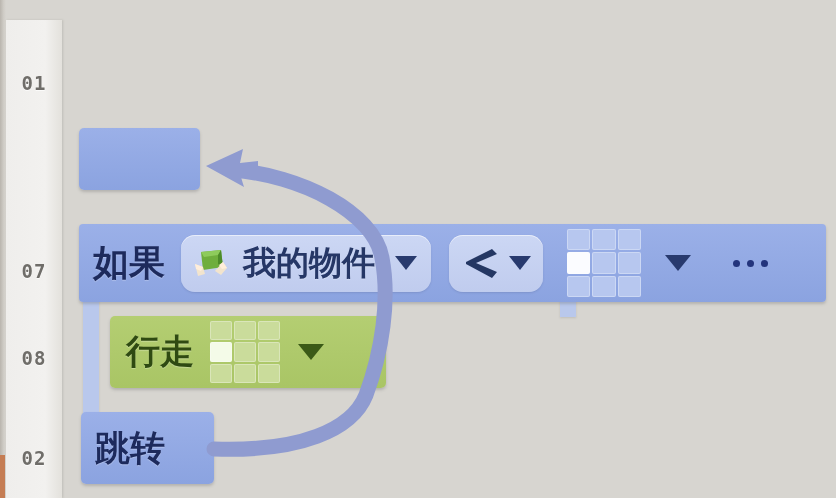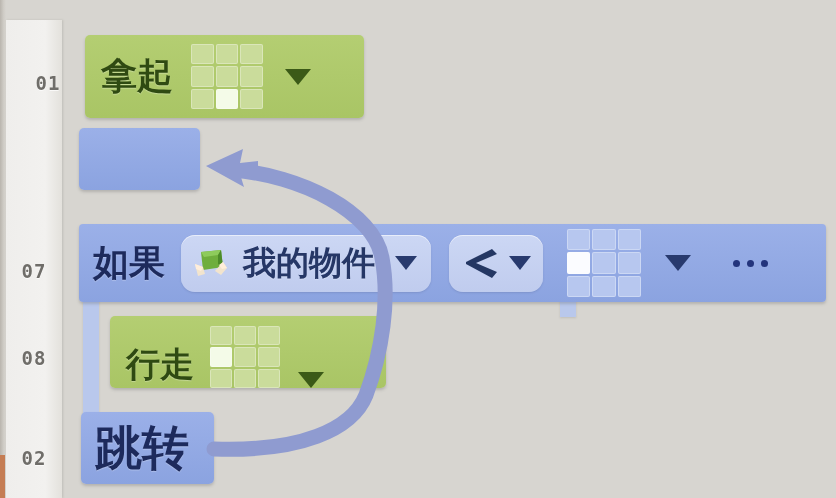--- a/index.html
+++ b/index.html
@@ -175,44 +175,29 @@
 </style>
 </head>
 <body>
 
 <div id="stage">
 
   <div class="edge-strip"></div>
   <div class="edge-strip-accent"></div>
 
   <div class="gutter">
-    <div class="gutter-num" style="top:52px;padding-left:14px;">01</div>
+    <div class="gutter-num" style="top:52px;">01</div>
     <div class="gutter-num" style="top:240px;">07</div>
     <div class="gutter-num" style="top:327px;">08</div>
     <div class="gutter-num" style="top:427px;">02</div>
   </div>
 
   <div class="rail" style="left:83px; top:295px; width:16px; height:130px;"></div>
   <div class="rail" style="left:560px; top:295px; width:16px; height:22px;"></div>
 
-  <div class="block block-green" style="left:85px; top:35px; width:279px; height:83px; padding:0 16px;">
-    <span class="label-cn label-green">拿起</span>
-    <div class="grid3 grid-green" style="width:72px; height:66px; margin-left:18px;">
-      <span class="cell"></span>
-      <span class="cell"></span>
-      <span class="cell"></span>
-      <span class="cell"></span>
-      <span class="cell"></span>
-      <span class="cell"></span>
-      <span class="cell"></span>
-      <span class="cell on"></span>
-      <span class="cell"></span>
-    </div>
-    <span class="caret caret-green" style="margin-left:22px;"></span>
-  </div>
 
   <div class="block block-blue" style="left:79px; top:128px; width:121px; height:62px;">
     <span></span>
   </div>
 
   <div class="block block-blue" style="left:79px; top:224px; width:747px; height:78px; padding:0 14px; border-radius:4px;">
 
     <span class="label-cn label-blue">如果</span>
 
     <div class="pill" style="margin-left:16px; height:57px; padding:0 14px 0 10px;">
@@ -250,38 +235,38 @@
 
     <span class="caret caret-blue" style="margin-left:24px;"></span>
 
     <div class="ellipsis" style="margin-left:42px;">
       <span></span>
       <span></span>
       <span></span>
     </div>
   </div>
 
-  <div class="block block-green" style="left:110px; top:316px; width:276px; height:72px; padding:0 16px;align-items:flex-end;">
+  <div class="block block-green" style="left:110px; top:316px; width:276px; height:72px; padding:0 16px;">
     <span class="label-cn label-green" style="font-size:34px;">行走</span>
     <div class="grid3 grid-green" style="width:70px; height:62px; margin-left:16px;">
       <span class="cell"></span>
       <span class="cell"></span>
       <span class="cell"></span>
       <span class="cell on"></span>
       <span class="cell"></span>
       <span class="cell"></span>
       <span class="cell"></span>
       <span class="cell"></span>
       <span class="cell"></span>
     </div>
     <span class="caret caret-green" style="margin-left:18px;"></span>
   </div>
 
   <div class="block block-blue" style="left:81px; top:412px; width:133px; height:72px; padding:0 14px;">
-    <span class="label-cn label-blue" style="font-size:47px;">跳转</span>
+    <span class="label-cn label-blue" style="font-size:35px;">跳转</span>
   </div>
 
   <svg id="wires" viewBox="0 0 836 498">
 
     <path d="M 214,449 C 300,452 352,430 366,395
              C 382,352 390,300 382,258
              C 374,212 300,175 232,170" fill="none" stroke="#8f9bd0" stroke-width="15" stroke-linecap="round"></path>
 
     <polygon points="206,166 243,149 240,163 258,161 258,174 240,174 244,187" fill="#8f9bd0"></polygon>
   </svg>

